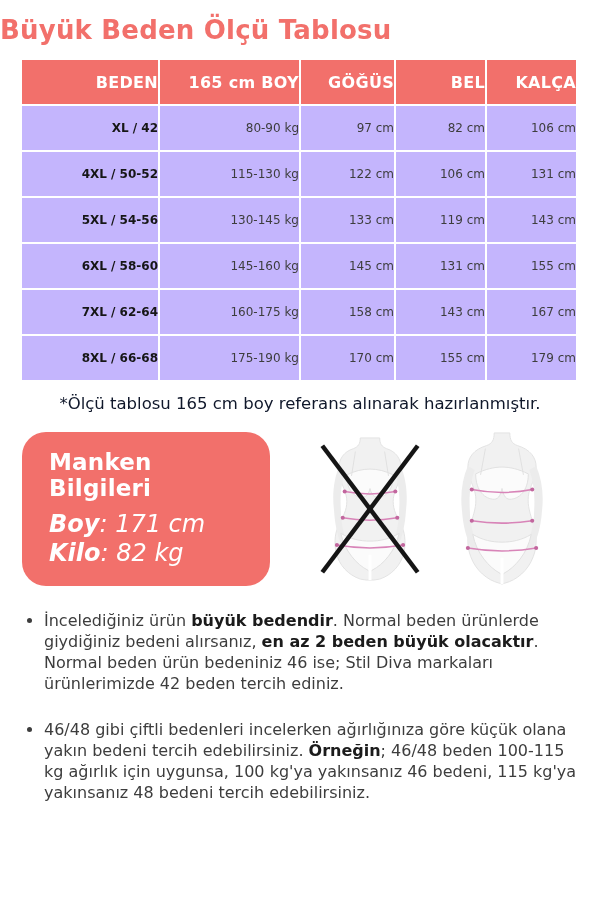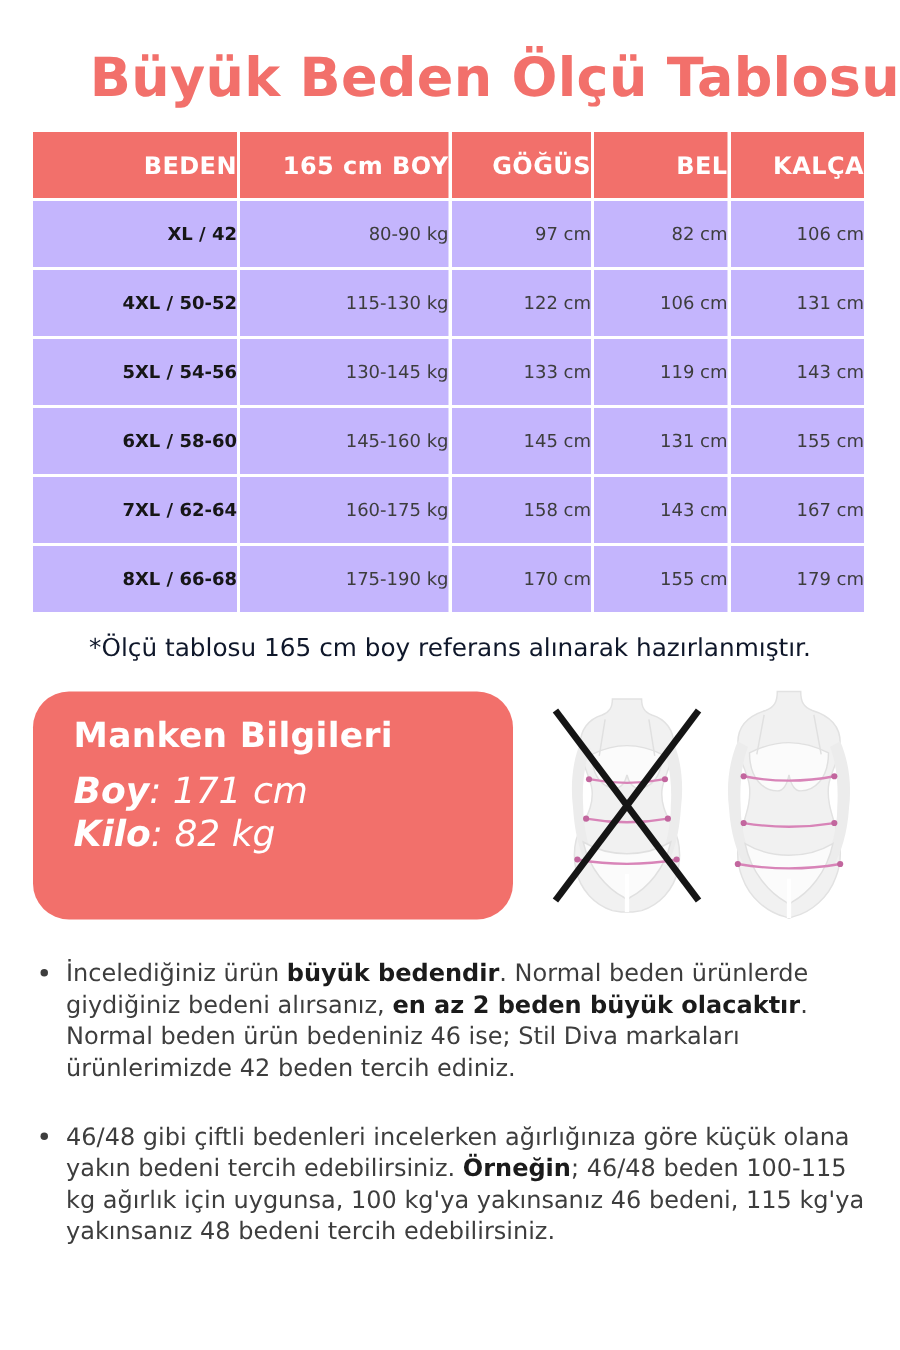--- a/index.html
+++ b/index.html
@@ -6,23 +6,23 @@
   html,body { background:#ffffff; }
   body {
     width:600px; height:900px;
     font-family:"DejaVu Sans","Liberation Sans",sans-serif;
     color:#3d3d3d;
     overflow:hidden;
   }
   .page { width:600px; height:900px; position:relative; }
 
   .page-title {
-    margin-top:32px;
-    text-align:right;
-    font-size:36px;
+    margin-top:15px;
+    text-align:left;
+    font-size:26px;
     font-weight:bold;
     color:#f2706b;
     letter-spacing:0.2px;
   }
 
   table.size-table {
     margin:13px auto 0 20px;
     width:556px;
     border-collapse:collapse;
     table-layout:fixed;
@@ -62,21 +62,21 @@
     color:#0f172a;
   }
 
   .info-row {
     margin-top:18px;
     padding:0 18px 0 22px;
     display:flex;
     align-items:center;
   }
   .model-box {
-    width:320px;
+    width:248px;
     min-height:152px;
     background:#f2706b;
     border-radius:24px;
     color:#ffffff;
     padding:17px 20px 18px 27px;
     flex:none;
   }
   .model-box .model-title {
     font-size:23px;
     font-weight:bold;

